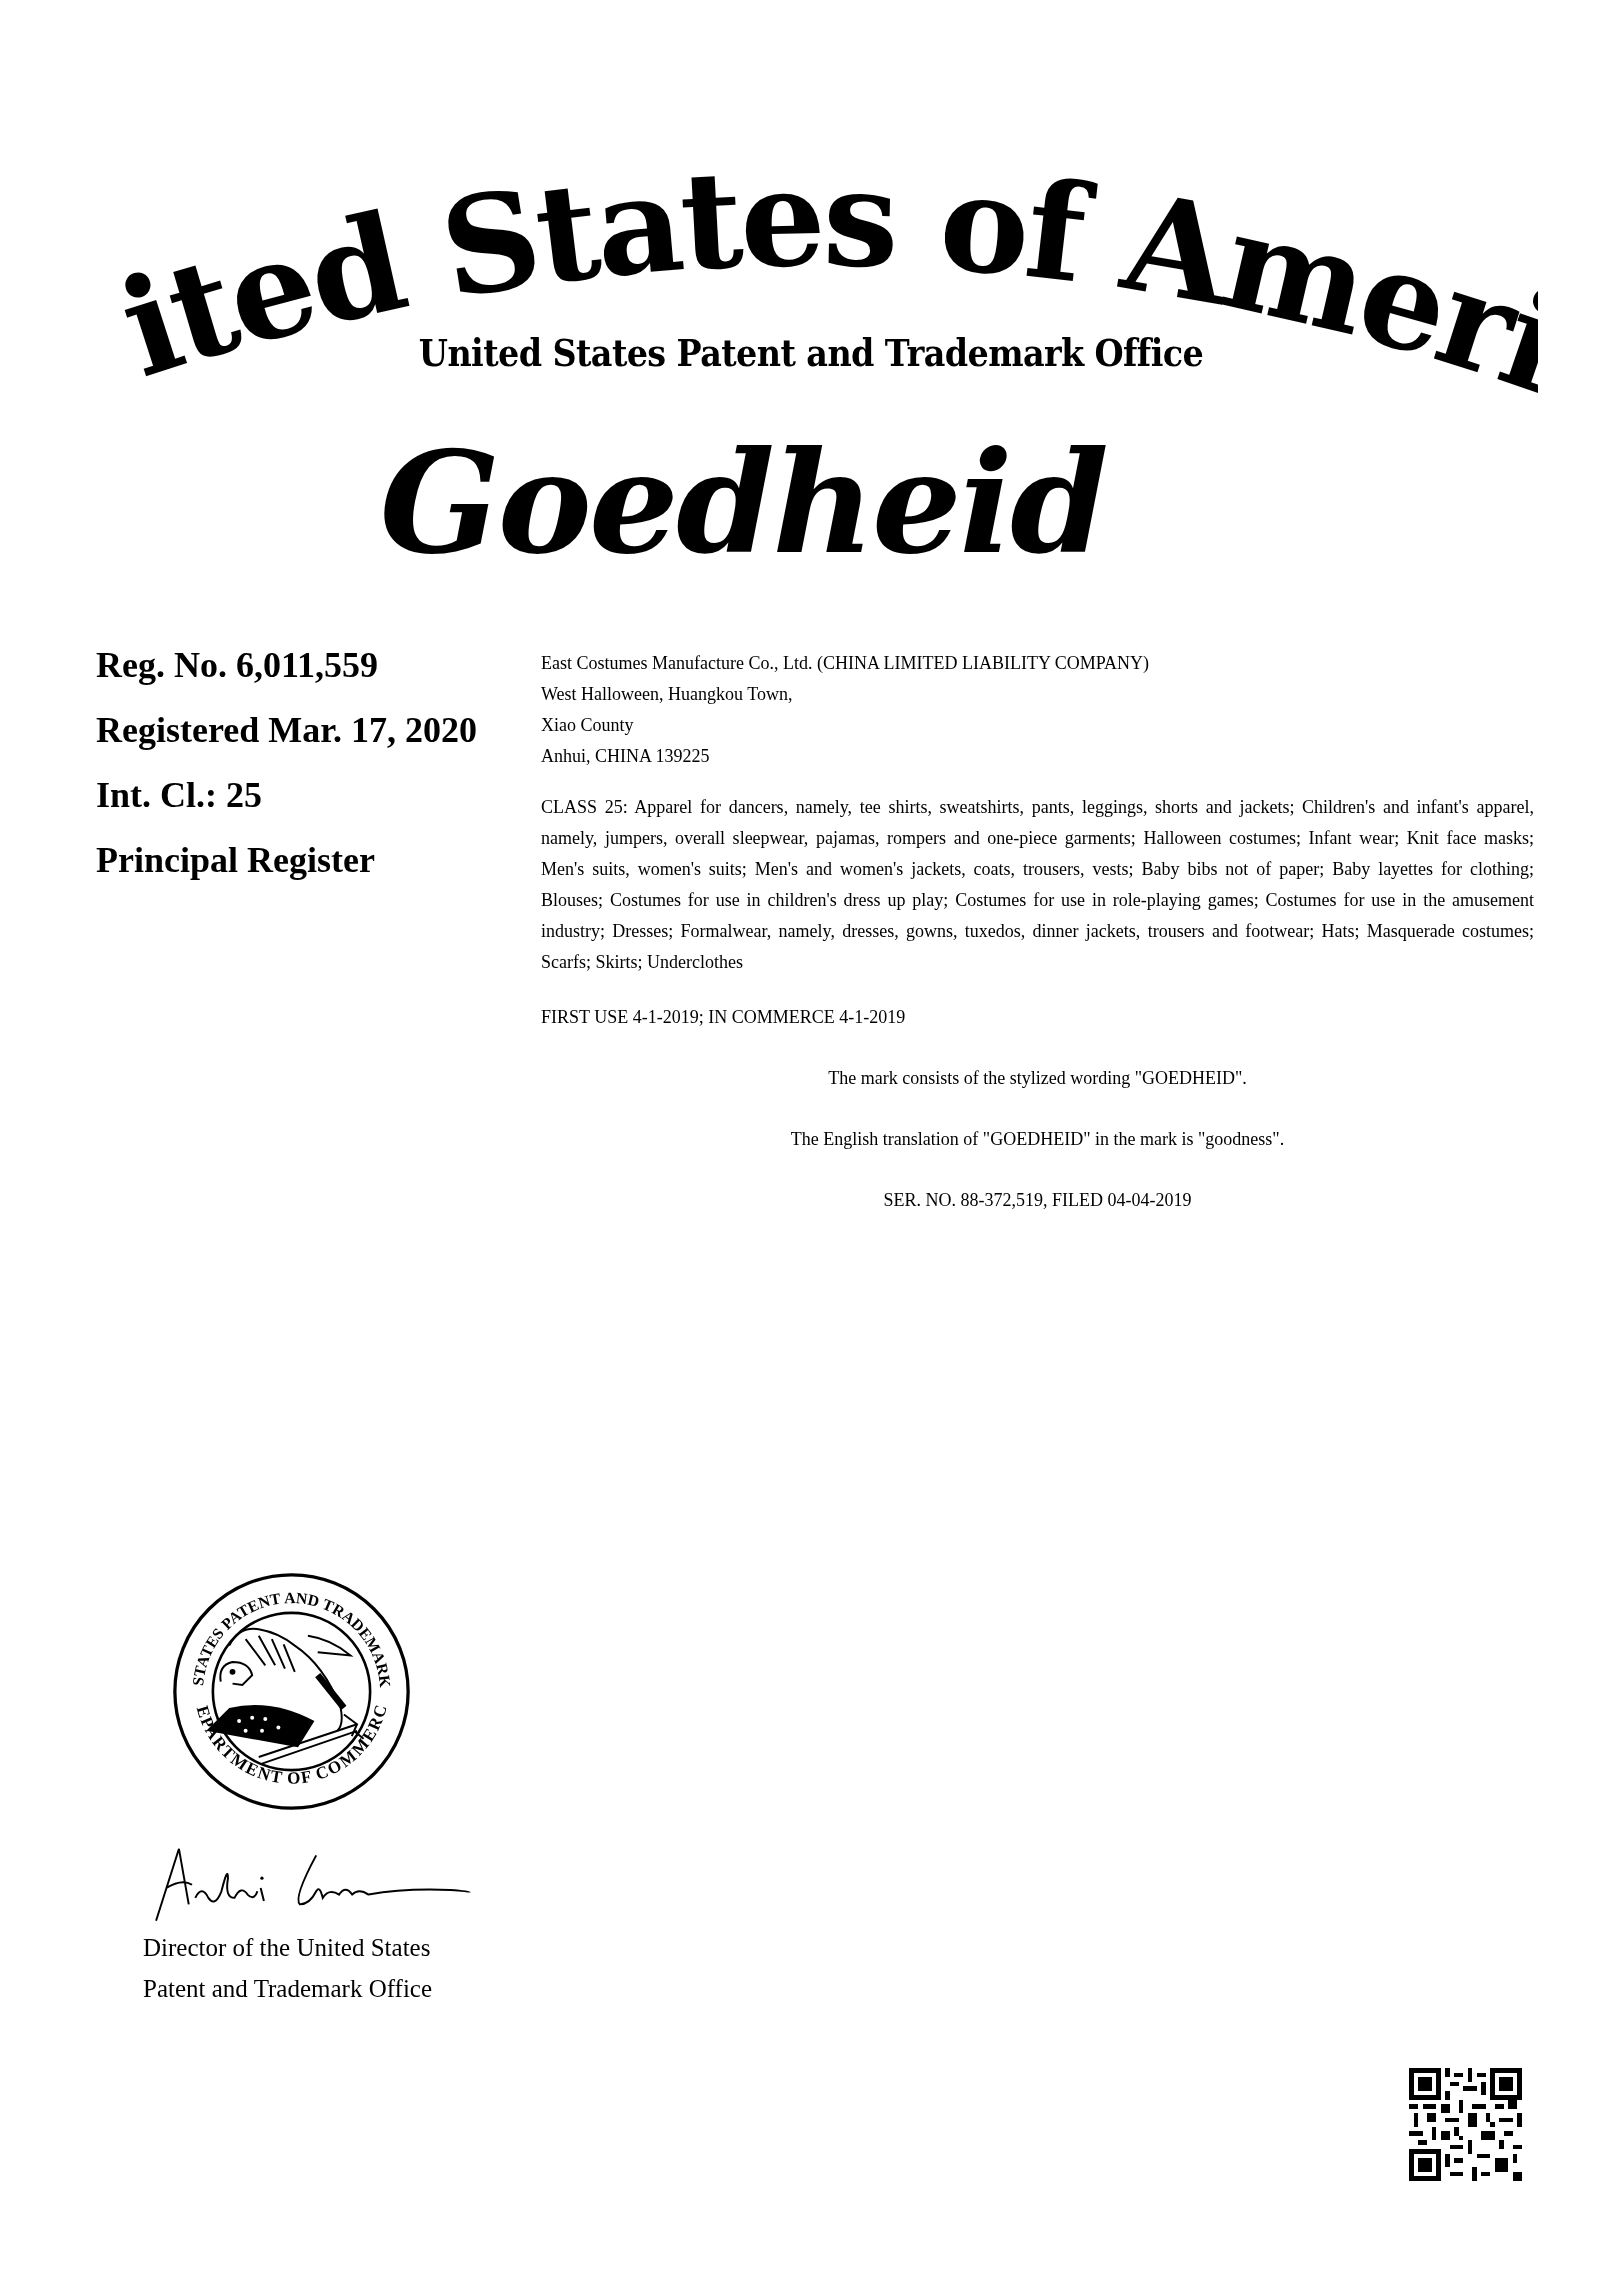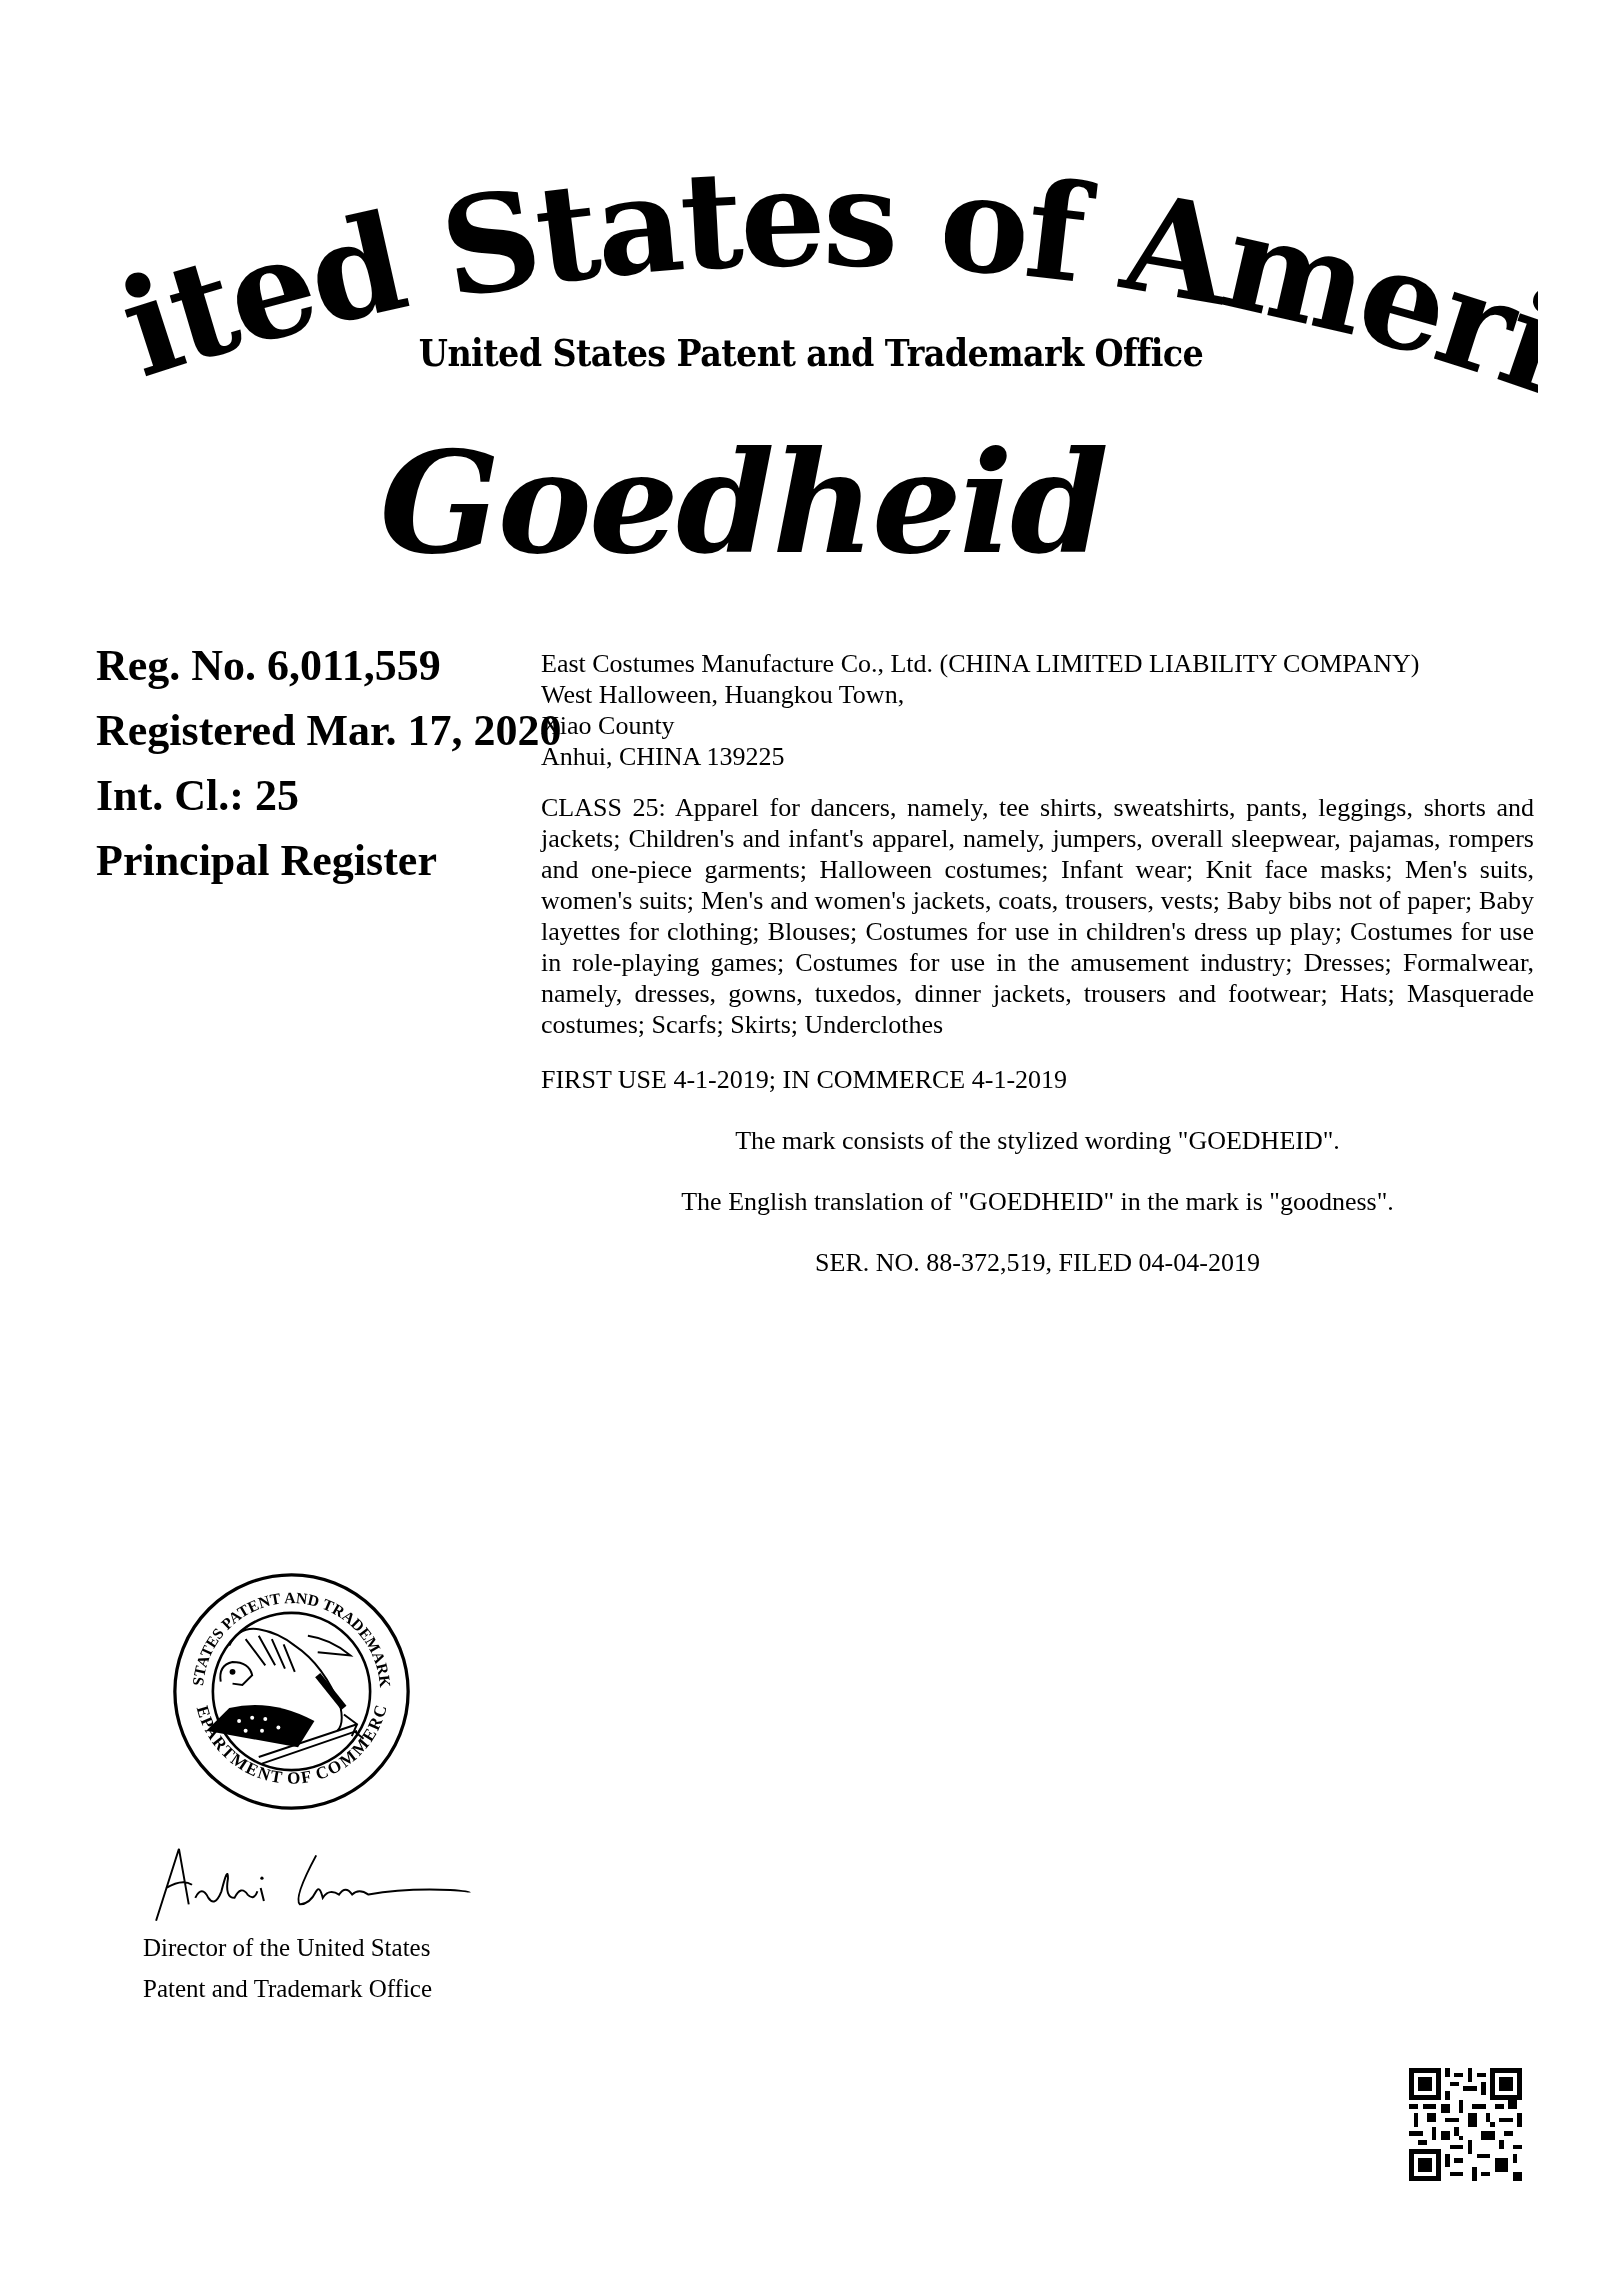--- a/index.html
+++ b/index.html
@@ -7,23 +7,23 @@
 
   
   #header-arc { position: absolute; left: 98px; top: 170px; width: 1440px; height: 249px; }
   #header-arc text { font-family: "DejaVu Serif", serif; font-weight: bold; }
 
   .subheader { position: absolute; left: 0; width: 1622px; top: 330px; text-align: center; font-family: "DejaVu Serif", serif; font-weight: bold; font-size: 38px; letter-spacing: -0.7px; transform: scaleX(0.88); }
 
   .mark { position: absolute; left: 0; width: 1486px; top: 432px; text-align: center; font-family: "DejaVu Serif", serif; font-style: italic; font-weight: bold; font-size: 141px; letter-spacing: -2.6px; line-height: 1; }
 
   .left-col { position: absolute; left: 96px; top: 633px; width: 445px; }
-  .left-col div { font-family: "Liberation Serif", serif; font-weight: bold; font-size: 44px; line-height: 65px; white-space: nowrap; }
+  .left-col div { font-family: "Liberation Serif", serif; font-weight: bold; font-size: 36px; line-height: 65px; white-space: nowrap; }
 
-  .right-col { position: absolute; left: 541px; top: 648px; width: 993px; font-family: "Liberation Serif", serif; font-size: 26px; }
+  .right-col { position: absolute; left: 541px; top: 648px; width: 993px; font-family: "Liberation Serif", serif; font-size: 18px; }
   .owner div { line-height: 31px; white-space: nowrap; }
   .goods { margin-top: 19.6px; line-height: 31px; text-align: justify; }
   .para { margin-top: 24px; line-height: 31px; }
   .para + .para { margin-top: 30px; text-align: center; }
 
   .seal { position: absolute; left: 167px; top: 1567px; width: 249px; height: 249px; }
   .signature { position: absolute; left: 143px; top: 1839px; width: 366px; height: 85px; }
   .director { position: absolute; left: 143px; top: 1927px; font-family: "Liberation Serif", serif; font-size: 25px; line-height: 41px; }
 
   .qr { position: absolute; left: 1409px; top: 2068px; width: 113px; height: 113px; }

